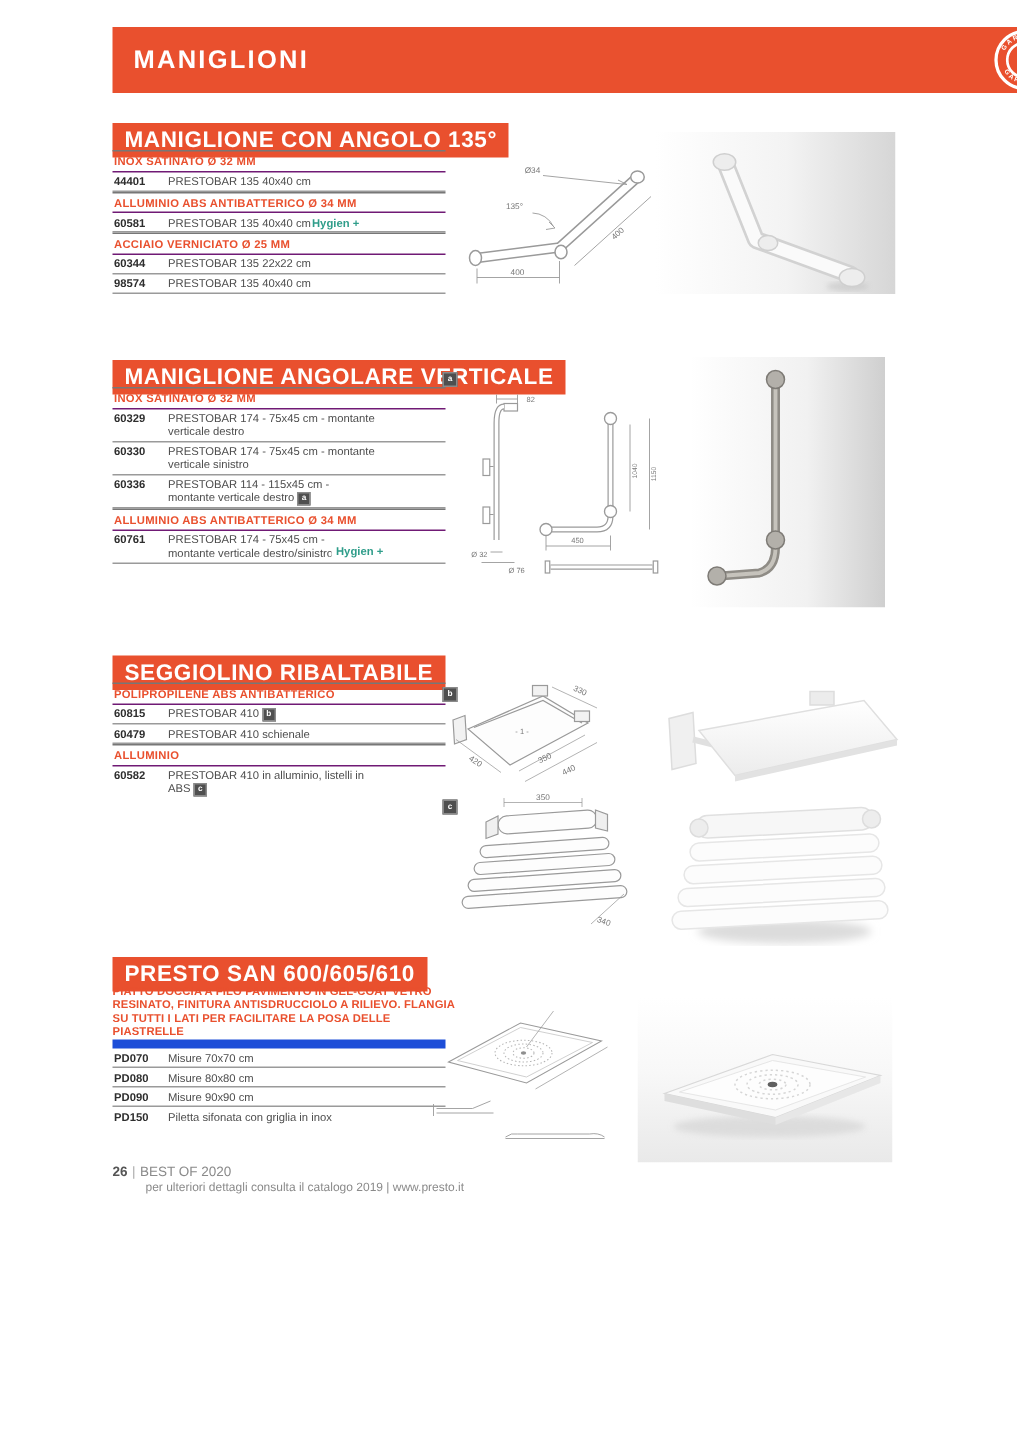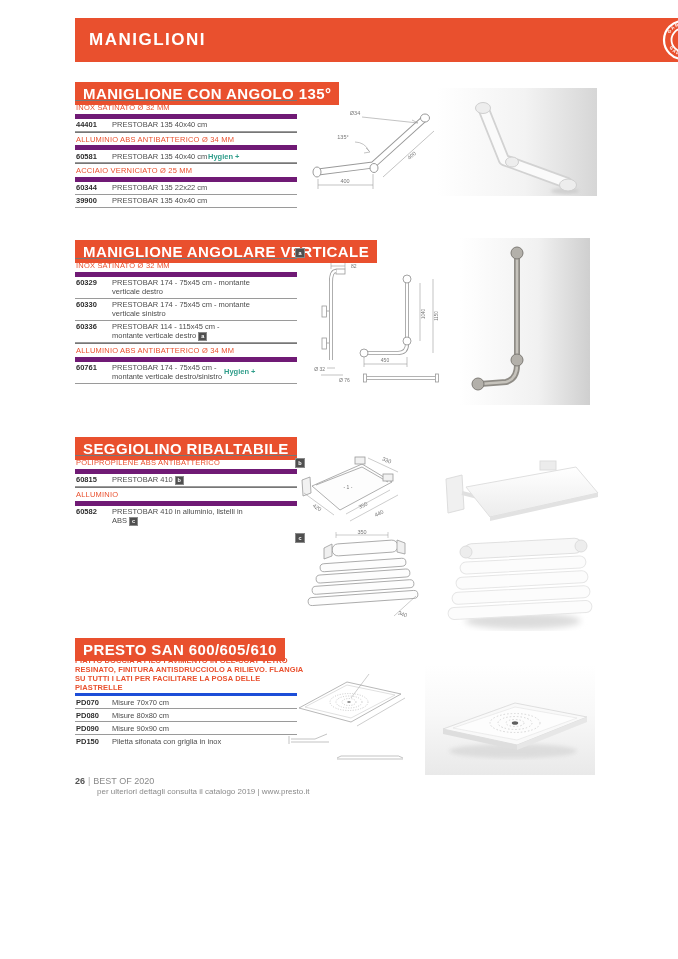--- a/index.html
+++ b/index.html
@@ -13,22 +13,22 @@
              font-size:17px;letter-spacing:1.5px;}
   .badge{position:absolute;right:8px;top:1px;}
 
   
   .sec-label{position:absolute;background:#E9502E;color:#fff;font-weight:bold;
              font-size:15px;letter-spacing:.4px;padding:3px 8px;white-space:nowrap;text-align:right;}
 
   
   .table{position:absolute;width:222px;}
   .group{position:relative;}
-  .g-header{border-top:1px solid #777;border-bottom:5px solid #701a75;color:#E9502E;
-            font-weight:normal;font-size:7.5px;letter-spacing:.2px;padding:2px 1px 1.5px 1px;}
+  .g-header{border-top:1px solid #777;border-bottom:1px solid #701a75;color:#E9502E;
+            font-weight:bold;font-size:7.5px;letter-spacing:.2px;padding:2px 1px 1.5px 1px;}
   .row{display:flex;align-items:flex-start;border-bottom:1px solid #9a9a9a;
        padding:1.5px 0 1.5px 1px;font-size:7.5px;position:relative;}
   .row.noline{border-bottom:none;}
   .code{width:36px;flex:none;font-weight:bold;color:#2e2e2e;line-height:1.2;}
   .desc{flex:1;color:#4d4d4d;line-height:1.2;}
   .w140{max-width:140px;}
   .w118{max-width:118px;}
   .w132{max-width:132px;}
   .tag{color:#2F9D8A;font-weight:bold;font-size:7.5px;}
   .tag-inline{position:absolute;left:133px;top:2px;}
@@ -85,21 +85,21 @@
       <span class="code">60581</span>
       <span class="desc">PRESTOBAR 135 40x40 cm</span>
       <span class="tag tag-inline">Hygien +</span>
     </div>
     <div class="g-header">ACCIAIO VERNICIATO Ø 25 MM</div>
     <div class="row">
       <span class="code">60344</span>
       <span class="desc">PRESTOBAR 135 22x22 cm</span>
     </div>
     <div class="row">
-      <span class="code">39900</span>
+      <span class="code">98574</span>
       <span class="desc">PRESTOBAR 135 40x40 cm</span>
     </div>
   </div>
 
   <svg class="drawing" style="left:300px;top:92px" width="140" height="105" viewBox="0 0 140 105">
     <g fill="none" stroke="#9a9a9a">
       <path d="M18,80 L73,73 L124,27" stroke-width="7"></path>
       <path d="M18,80 L73,73 L124,27" stroke="#fff" stroke-width="5"></path>
       <ellipse cx="17" cy="80" rx="4" ry="5" fill="#fff" stroke-width="1"></ellipse>
       <ellipse cx="74" cy="76" rx="4" ry="4.5" fill="#fff" stroke-width="1"></ellipse>
@@ -232,20 +232,24 @@
   </svg>
 
   <div class="sec-label" style="left:75px;top:437px">SEGGIOLINO RIBALTABILE</div>
 
   <div class="table" style="left:75px;top:455px">
     <div class="g-header">POLIPROPILENE ABS ANTIBATTERICO</div>
     <div class="row">
       <span class="code">60815</span>
       <span class="desc"><span>PRESTOBAR 410</span><span class="marker">b</span></span>
     </div>
+    <div class="row">
+      <span class="code">60479</span>
+      <span class="desc">PRESTOBAR 410 schienale</span>
+    </div>
     <div class="g-header">ALLUMINIO</div>
     <div class="row noline">
       <span class="code">60582</span>
       <span class="desc w132"><span>PRESTOBAR 410 in alluminio, listelli in ABS</span><span class="marker">c</span></span>
     </div>
   </div>
 
   <div class="marker marker-float" style="left:293px;top:458px">b</div>
   <div class="marker marker-float" style="left:293px;top:533px">c</div>
 
@@ -321,21 +325,21 @@
     <rect x="28" y="127" width="132" height="12" rx="6" fill="#fcfcfc" stroke="#e6e6e6" transform="rotate(-3 94 133)"></rect>
     <rect x="24" y="142" width="138" height="12" rx="6" fill="#fcfcfc" stroke="#e6e6e6" transform="rotate(-3 93 148)"></rect>
     <rect x="20" y="157" width="144" height="12" rx="6" fill="#fcfcfc" stroke="#e6e6e6" transform="rotate(-3 92 163)"></rect>
   </svg>
 
   <div class="sec-label" style="left:75px;top:638px">PRESTO SAN 600/605/610</div>
 
   <div class="intro" style="left:75px;top:656px">PIATTO DOCCIA A FILO PAVIMENTO IN GEL-COAT VETRO RESINATO, FINITURA ANTISDRUCCIOLO A RILIEVO. FLANGIA SU TUTTI I LATI PER FACILITARE LA POSA DELLE PIASTRELLE</div>
 
   <div class="table" style="left:75px;top:693px">
-    <div class="row" style="border-top:3px solid #1d4ed8">
+    <div class="row" style="border-top:6px solid #1d4ed8">
       <span class="code">PD070</span>
       <span class="desc">Misure 70x70 cm</span>
     </div>
     <div class="row">
       <span class="code">PD080</span>
       <span class="desc">Misure 80x80 cm</span>
     </div>
     <div class="row">
       <span class="code">PD090</span>
       <span class="desc">Misure 90x90 cm</span>

